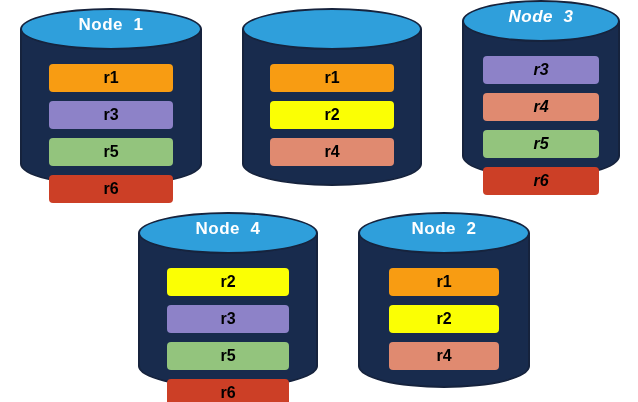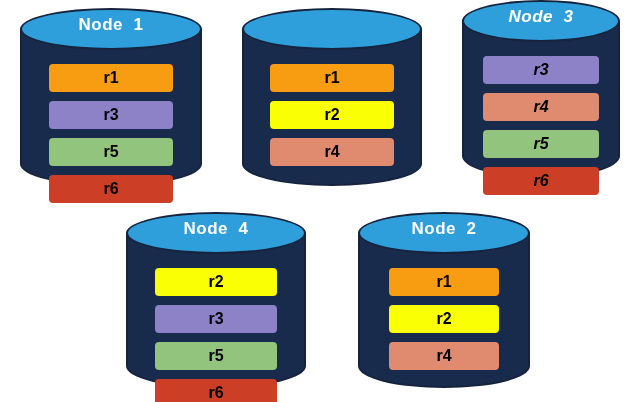--- a/index.html
+++ b/index.html
@@ -87,21 +87,21 @@
     font-size: 16px;
     line-height: 1;
     box-sizing: border-box;
   }
   .replica:last-child { margin-bottom: 0; }
 
   
   #node-1 { left: 10px;  top: 8px;   width: 182px; height: 178px; }
   #node-2 { left: 232px; top: 8px;   width: 180px; height: 178px; }
   #node-3 { left: 452px; top: 0;   width: 158px; height: 178px; font-style: italic; }
-  #node-4 { left: 116px; top: 212px; width: 180px; height: 176px; }
+  #node-4 { left: 128px; top: 212px; width: 180px; height: 176px; }
   #node-5 { left: 348px; top: 212px; width: 172px; height: 176px; }
 
   #node-1 .replica-stack { top: 56px; }
   #node-2 .replica-stack { top: 56px; }
   #node-3 .replica-stack { top: 56px; }
   #node-4 .replica-stack { top: 56px; }
   #node-5 .replica-stack { top: 56px; }
 
   #node-1 .replica { width: 124px; }
   #node-2 .replica { width: 124px; }

